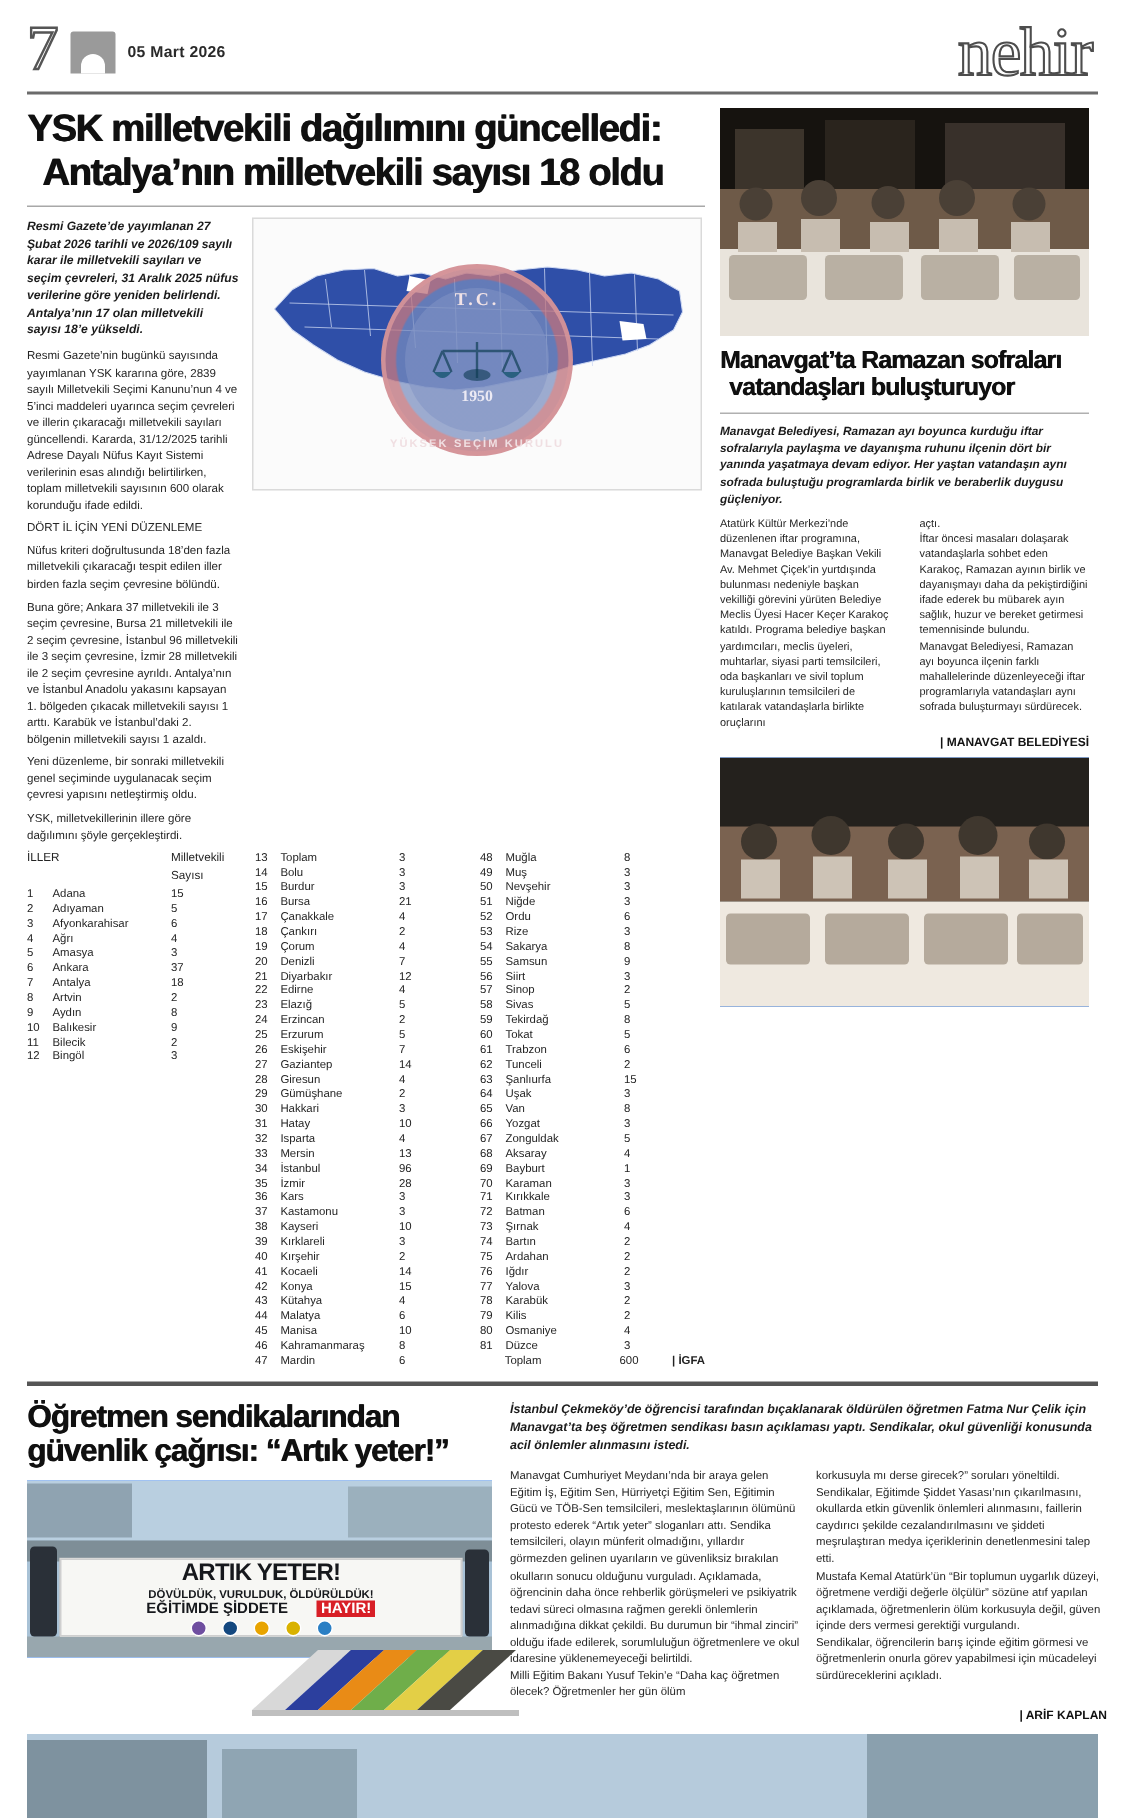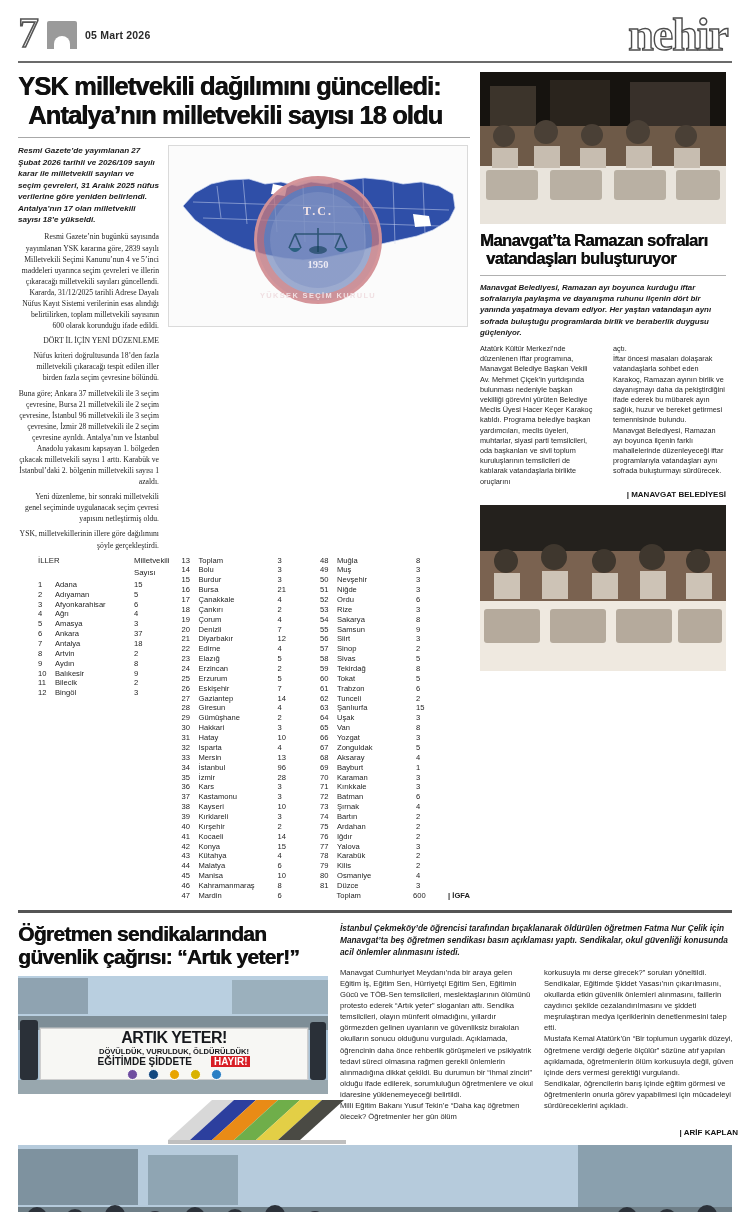--- a/index.html
+++ b/index.html
@@ -31,21 +31,21 @@
     position: relative; border-radius: 2px 2px 0 0;
   }
   .logo-mark::after {
     content: ""; position: absolute; left: 50%; bottom: 0; transform: translateX(-50%);
     width: 16px; height: 13px; background: #fff; border-radius: 8px 8px 0 0;
   }
   .mast-date { font-size: 10.5px; font-weight: 700; color: #2a2a2a; letter-spacing: .2px; }
   .nehir {
     margin-left: auto;
     font-family: "Liberation Serif", serif;
-    font-size: 46px; font-weight: 700; letter-spacing: -1px;
+    font-size: 46px; font-weight: 400; letter-spacing: -1px;
     color: transparent; -webkit-text-stroke: 1.4px #4d4d4d;
     line-height: 1; padding-right: 4px;
   }
   .mast-rule { height: 2px; background: #6b6b6b; margin: 5px 0 9px 0; }
 
   
   .a1 { display: flex; gap: 10px; }
   .a1-left { width: 452px; }
   .a1-right { width: 246px; }
 
@@ -57,21 +57,21 @@
   }
   .head-xl .l2 { padding-left: 10px; display: block; }
   .rule-thin { height: 1px; background: #a8a8a8; margin: 8px 0 7px 0; }
 
   .a1-body { display: flex; gap: 9px; }
   .col-narrow { width: 141px; }
   .lede {
     font-size: 8.1px; line-height: 1.42; font-style: italic;
     font-weight: 600; color: #1b1b1b; text-align: left;
   }
-  .btext { font-size: 7.7px; line-height: 1.44; color: #252525; text-align: right; font-family: Liberation Serif, serif; }
+  .btext { font-size: 7.7px; line-height: 1.44; color: #252525; text-align: left; }
   .btext p { margin-bottom: 4px; }
   .btext p:last-child { margin-bottom: 0; }
   .gap6 { height: 6px; }
 
   .map-box {
     width: 300px; height: 182px; background: #fbfbfb;
     border: 1px solid #dadada; position: relative; overflow: hidden;
   }
   .map-turkey {
     position: absolute; left: 8px; top: 12px; width: 284px; height: 120px;
@@ -82,40 +82,40 @@
     background: radial-gradient(circle at 50% 50%, rgba(120,140,190,.72) 0 62%, rgba(192,120,130,.80) 63% 100%);
     border: 3px solid rgba(215,150,155,.85);
     display: flex; align-items: center; justify-content: center;
   }
   .seal-inner {
     width: 96px; height: 96px; border-radius: 50%;
     background: rgba(130,148,196,.55);
     position: relative;
   }
   .seal-tc {
-    position: absolute; top: 12px; left: 0; right: 0; text-align: center;
+    position: absolute; top: 0; left: 0; right: 0; text-align: center;
     font-family: "Liberation Serif", serif; font-weight: 700;
     font-size: 12px; color: #f2e3e6; letter-spacing: 2px;
   }
   .seal-year {
     position: absolute; bottom: 18px; left: 0; right: 0; text-align: center;
     font-family: "Liberation Serif", serif; font-weight: 700;
     font-size: 10.5px; color: #eceaf4;
   }
   .seal-ring-text {
     position: absolute; bottom: 1px; left: 0; right: 0; text-align: center;
     font-size: 7.4px; font-weight: 700; color: #f0dfe2; letter-spacing: 1.4px;
   }
   .scale-ico {
     position: absolute; left: 50%; top: 30px; transform: translateX(-50%);
     width: 62px; height: 46px;
   }
 
   
-  .prov-wrap { display: flex; gap: 12px; margin-top: 5px; margin-left: 20px; }
+  .prov-wrap { display: flex; gap: 12px; margin-top: 5px; }
   .prov-col { width: 150px; font-size: 7.6px; line-height: 1.30; color: #242424; }
   .prov-col.first { width: 152px; }
   .prov-hdr { display: flex; font-size: 7.8px; font-weight: 400; color: #242424; margin-bottom: 2px; }
   .prov-hdr .ph-name { width: 96px; }
   .prov-row { display: flex; }
   .prov-row .p-no { width: 17px; }
   .prov-row .p-name { width: 79px; }
   .prov-row .p-val { width: 30px; }
   .prov-row.total .p-no { width: 17px; }
   .prov-row.total .p-name { font-weight: 400; }

